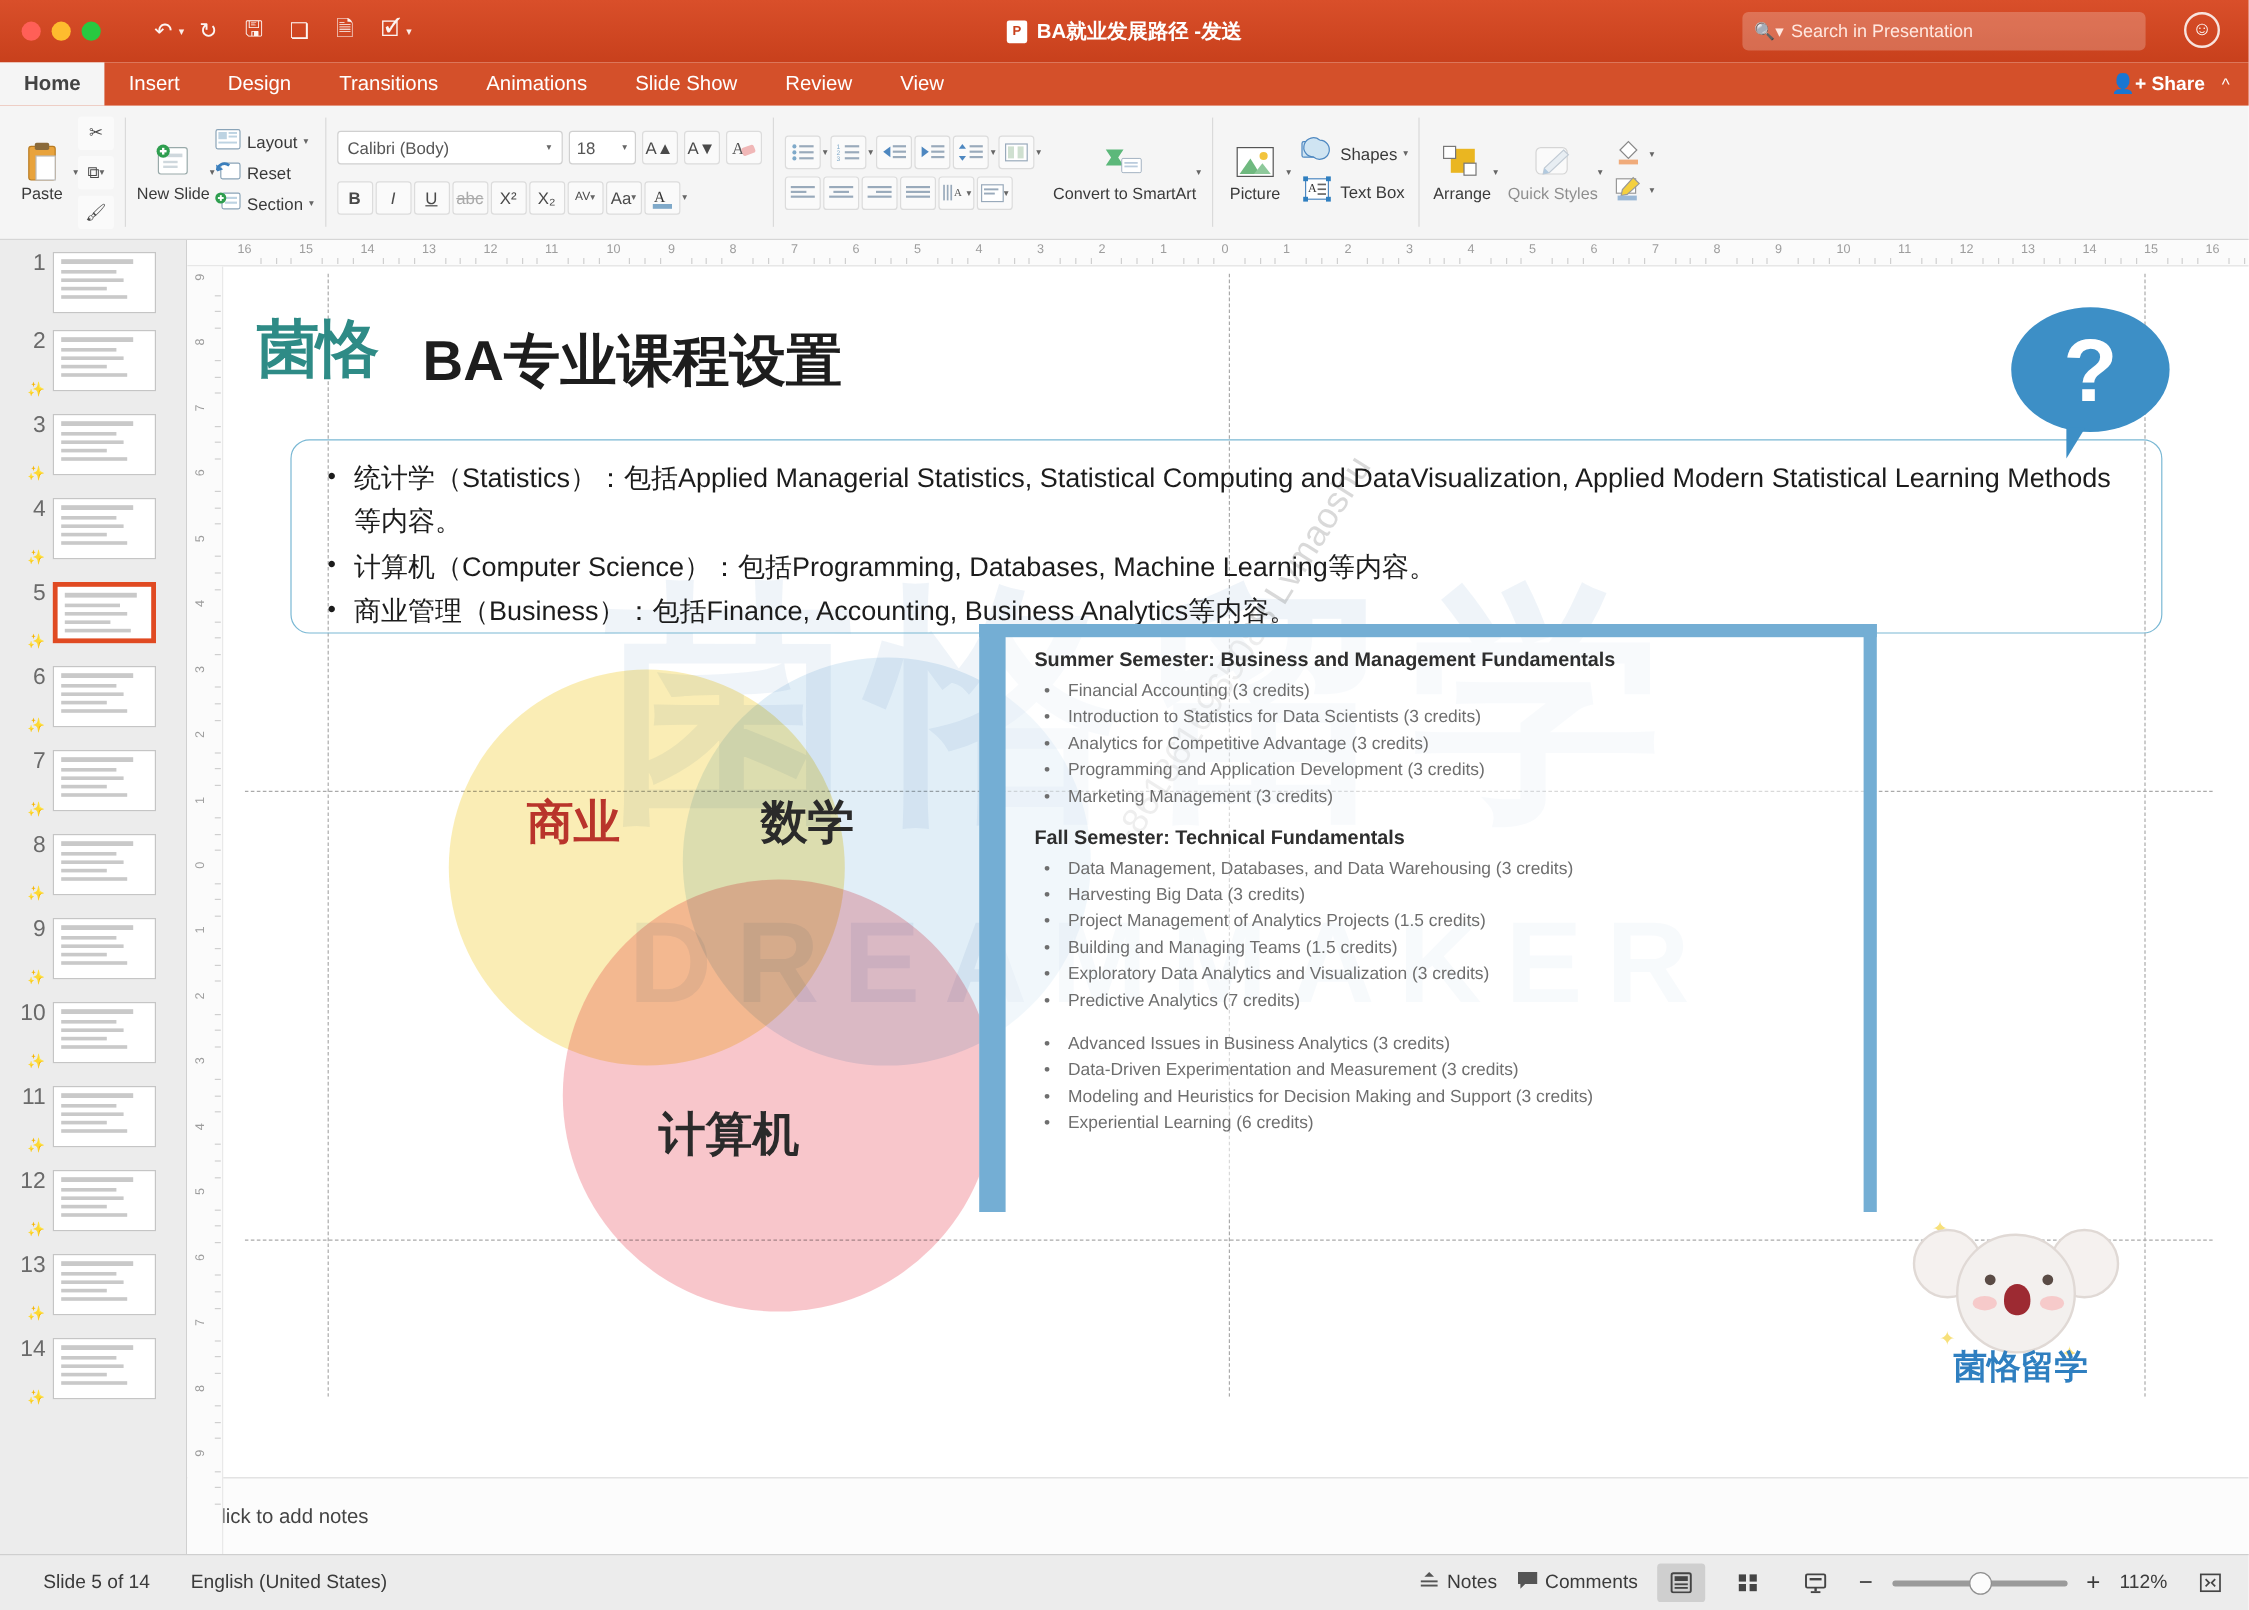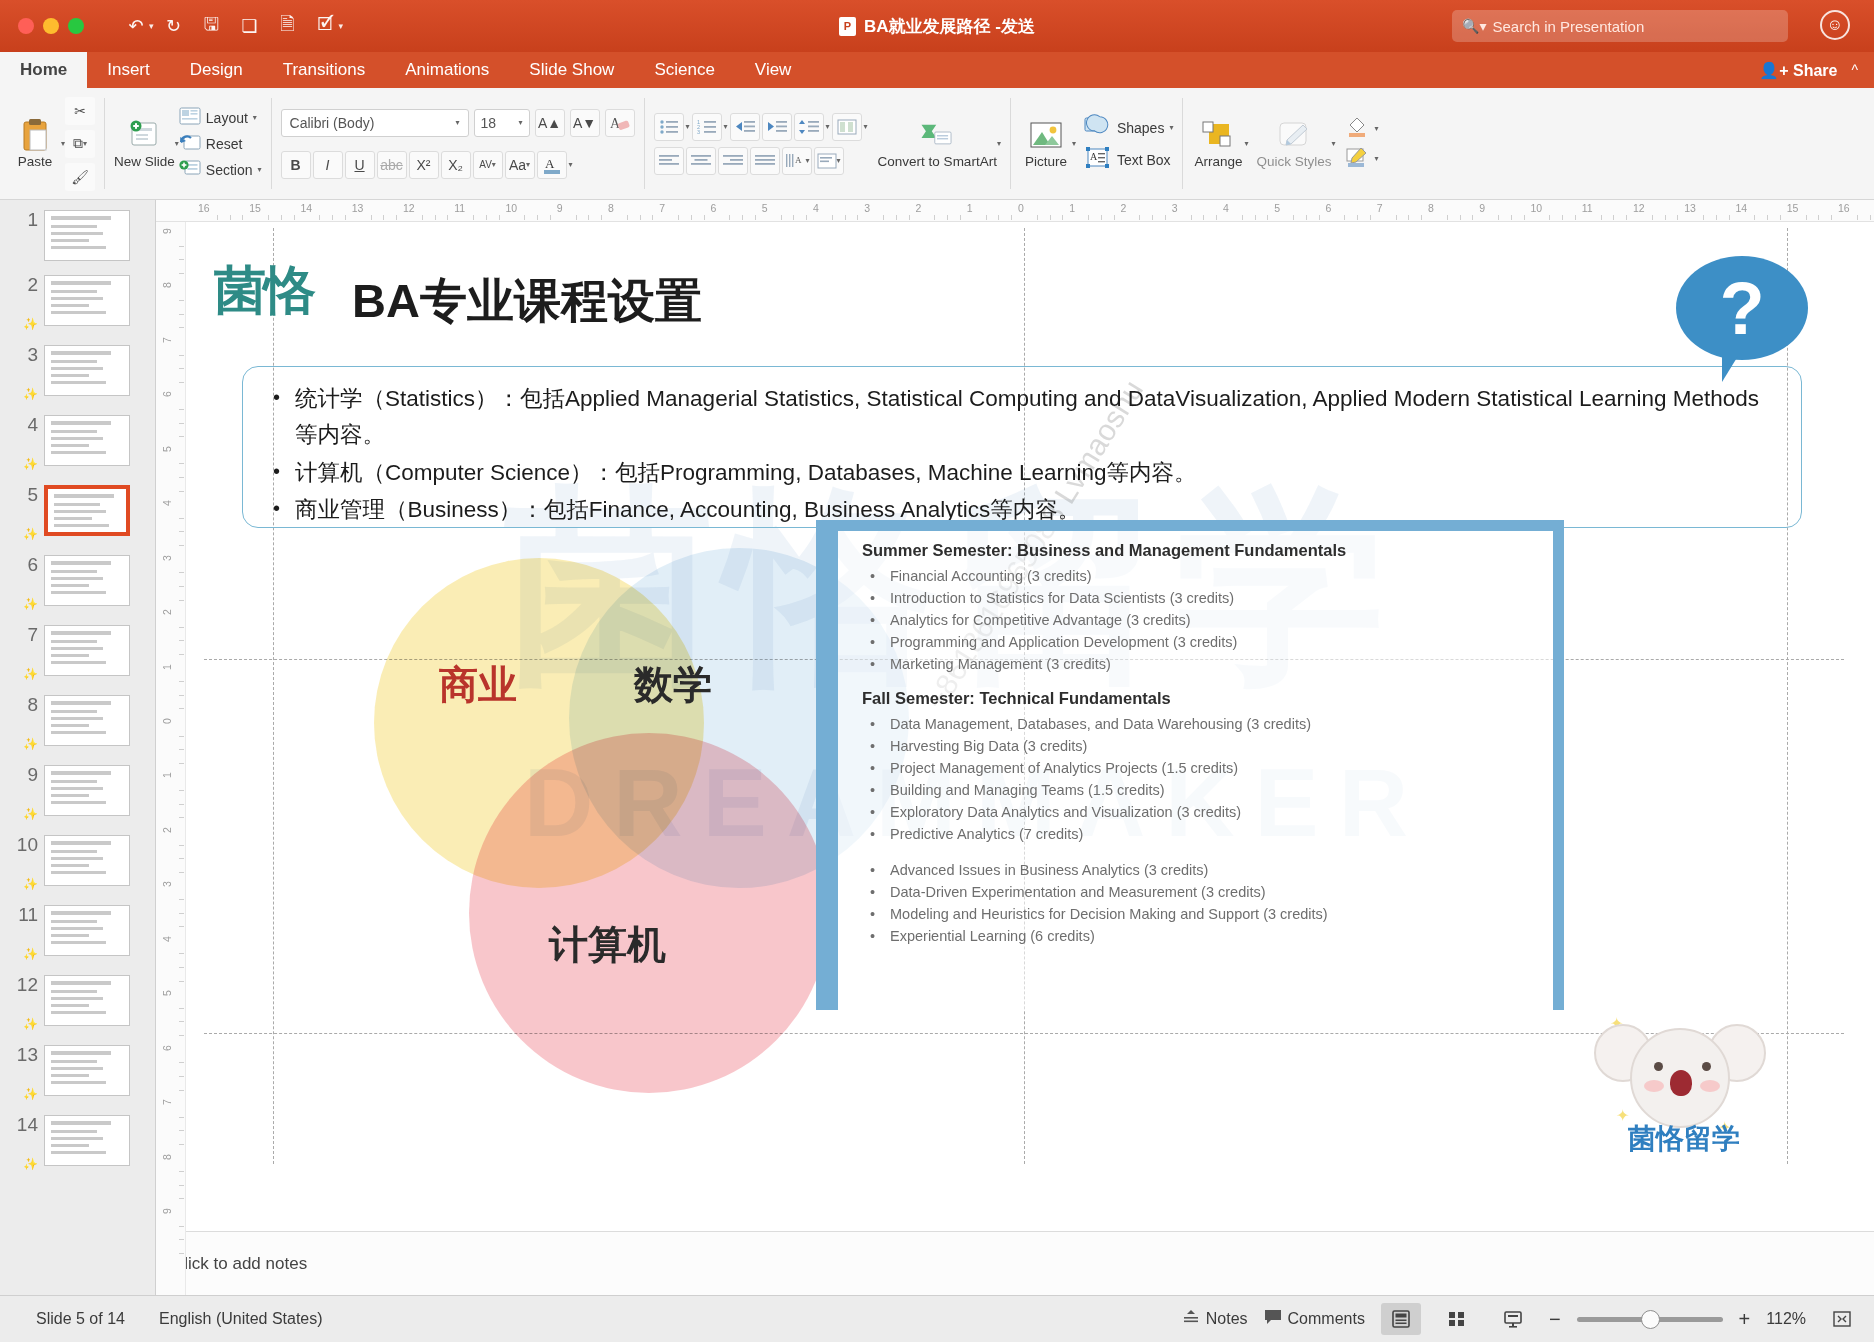--- a/index.html
+++ b/index.html
@@ -320,21 +320,21 @@
   <div class="help-circle">☺</div>
 </div>
 
 <div class="tabbar">
   <div class="tab active">Home</div>
   <div class="tab">Insert</div>
   <div class="tab">Design</div>
   <div class="tab">Transitions</div>
   <div class="tab">Animations</div>
   <div class="tab">Slide Show</div>
-  <div class="tab">Science</div>
+  <div class="tab">Review</div>
   <div class="tab">View</div>
   <div class="share-grp">
     <span>
       <span>👤+</span>
       <span>Share</span>
     </span>
     <span class="chev">^</span>
   </div>
 </div>
 

